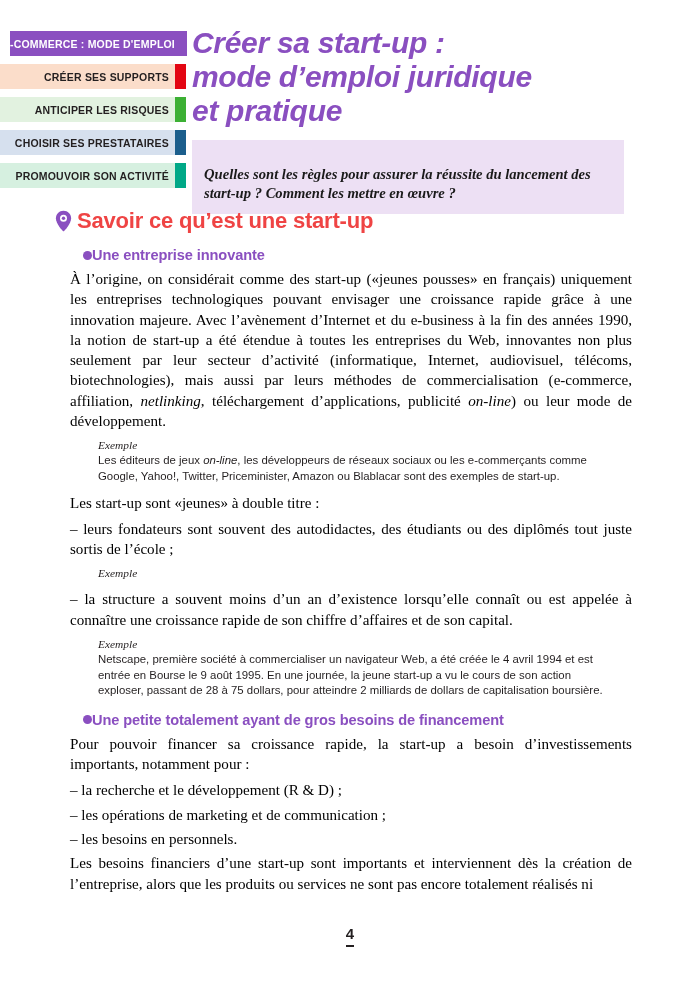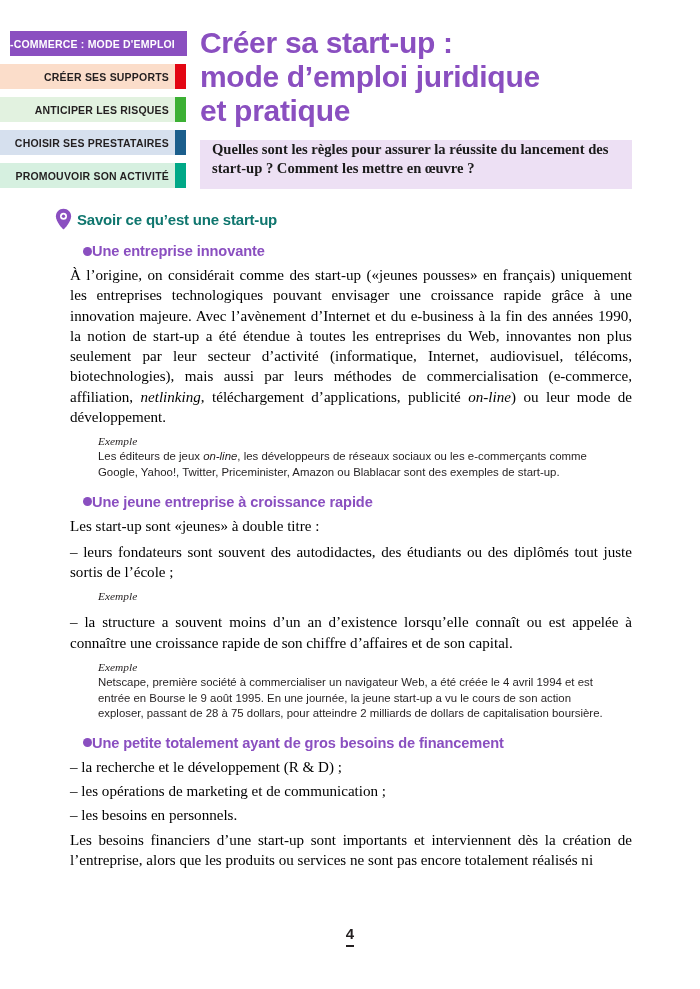--- a/index.html
+++ b/index.html
@@ -61,37 +61,38 @@
     right: 1px;
     top: 0;
     bottom: 0;
     width: 11px;
     z-index: 3;
   }
 
   
   .header {
     position: absolute;
-    left: 200px;
+    left: 192px;
     top: 26px;
     width: 432px;
+    font-style: italic;
   }
   .doc-title {
     font-family: "Liberation Sans", sans-serif;
     font-weight: 700;
     font-size: 30px;
     line-height: 34px;
     color: #8a4fc0;
     letter-spacing: -0.3px;
     margin: 0;
   }
   .subtitle-box {
     margin-top: 12px;
     background: #ede0f4;
-    padding: 0 12px 11px 12px;
+    padding: 25px 12px 11px 12px;
   }
   .subtitle-text {
     font-family: "Liberation Serif", serif;
     font-weight: 700;
     font-size: 14.6px;
     line-height: 19px;
     color: #1a1a1a;
     margin: 0;
   }
 
@@ -106,22 +107,22 @@
   .section-head {
     display: flex;
     align-items: center;
     gap: 5px;
     margin: 0 0 6px -15px;
   }
   .pin-icon { flex: 0 0 auto; display: block; }
   .section-head-label {
     font-family: "Liberation Sans", sans-serif;
     font-weight: 700;
-    font-size: 15px;
-    color: #0f766e;
+    font-size: 22px;
+    color: #ef4444;
     letter-spacing: -0.2px;
   }
 
   .sub-head {
     display: flex;
     align-items: center;
     margin: 13px 0 6px 13px;
   }
   .bullet-dot {
     flex: 0 0 auto;
@@ -253,44 +254,41 @@
     <span class="sub-head-label">Une entreprise innovante</span>
   </div>
 
   <p class="body"><span>À l’origine, on considérait comme des start-up («jeunes pousses» en français) uniquement les entreprises technologiques pouvant envisager une croissance rapide grâce à une innovation majeure. Avec l’avènement d’Internet et du e-business à la fin des années 1990, la notion de start-up a été étendue à toutes les entreprises du Web, innovantes non plus seulement par leur secteur d’activité (informatique, Internet, audiovisuel, télécoms, biotechnologies), mais aussi par leurs méthodes de commercialisation (e-commerce, affiliation, </span><i>netlinking</i><span>, téléchargement d’applications, publicité </span><i>on-line</i><span>) ou leur mode de développement.</span></p>
 
   <div class="example">
     <p class="example-label">Exemple</p>
     <p class="example-text"><span>Les éditeurs de jeux </span><i>on-line</i><span>, les développeurs de réseaux sociaux ou les e-commerçants comme Google, Yahoo!, Twitter, Priceminister, Amazon ou Blablacar sont des exemples de start-up.</span></p>
   </div>
 
-  <div class="sub-head">
-    <span class="bullet-dot"></span>
-    <span class="sub-head-label">Une jeune entreprise à croissance rapide</span>
-  </div>
 
   <p class="body">Les start-up sont «jeunes» à double titre :</p>
   <p class="body">– leurs fondateurs sont souvent des autodidactes, des étudiants ou des diplômés tout juste sortis de l’école ;</p>
 
   <div class="example">
     <p class="example-label">Exemple</p>
   </div>
 
   <p class="body">– la structure a souvent moins d’un an d’existence lorsqu’elle connaît ou est appelée à connaître une croissance rapide de son chiffre d’affaires et de son capital.</p>
 
   <div class="example">
     <p class="example-label">Exemple</p>
     <p class="example-text">Netscape, première société à commercialiser un navigateur Web, a été créée le 4 avril 1994 et est entrée en Bourse le 9 août 1995. En une journée, la jeune start-up a vu le cours de son action exploser, passant de 28 à 75 dollars, pour atteindre 2 milliards de dollars de capitalisation boursière.</p>
   </div>
 
   <div class="sub-head">
     <span class="bullet-dot"></span>
     <span class="sub-head-label">Une petite totalement ayant de gros besoins de financement</span>
   </div>
 
+  <p class="body">Pour pouvoir financer sa croissance rapide, la start-up a besoin d’investissements importants, notamment pour :</p>
   <p class="body tight">– la recherche et le développement (R &amp; D) ;</p>
   <p class="body tight">– les opérations de marketing et de communication ;</p>
   <p class="body tight">– les besoins en personnels.</p>
   <p class="body">Les besoins financiers d’une start-up sont importants et interviennent dès la création de l’entreprise, alors que les produits ou services ne sont pas encore totalement réalisés ni</p>
 
 </div>
 
 <div class="footer">
   <span class="page-number">4</span>
 </div>

